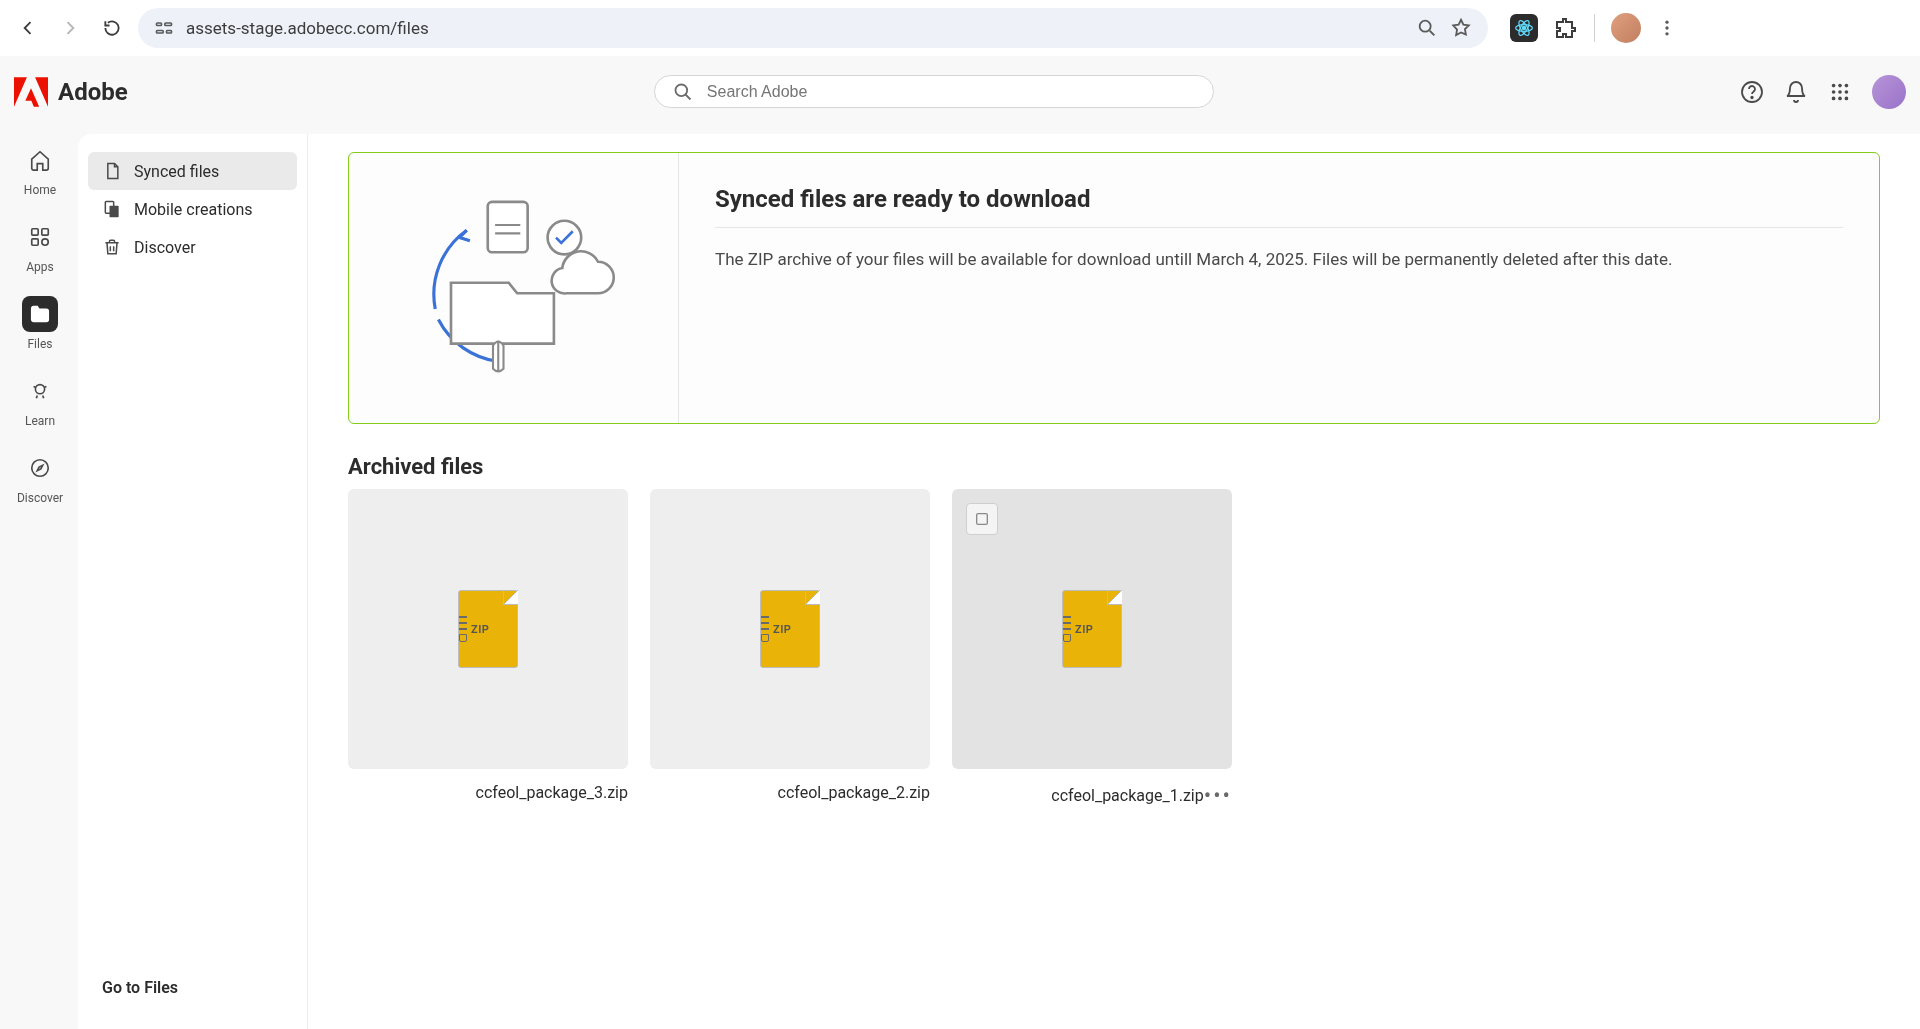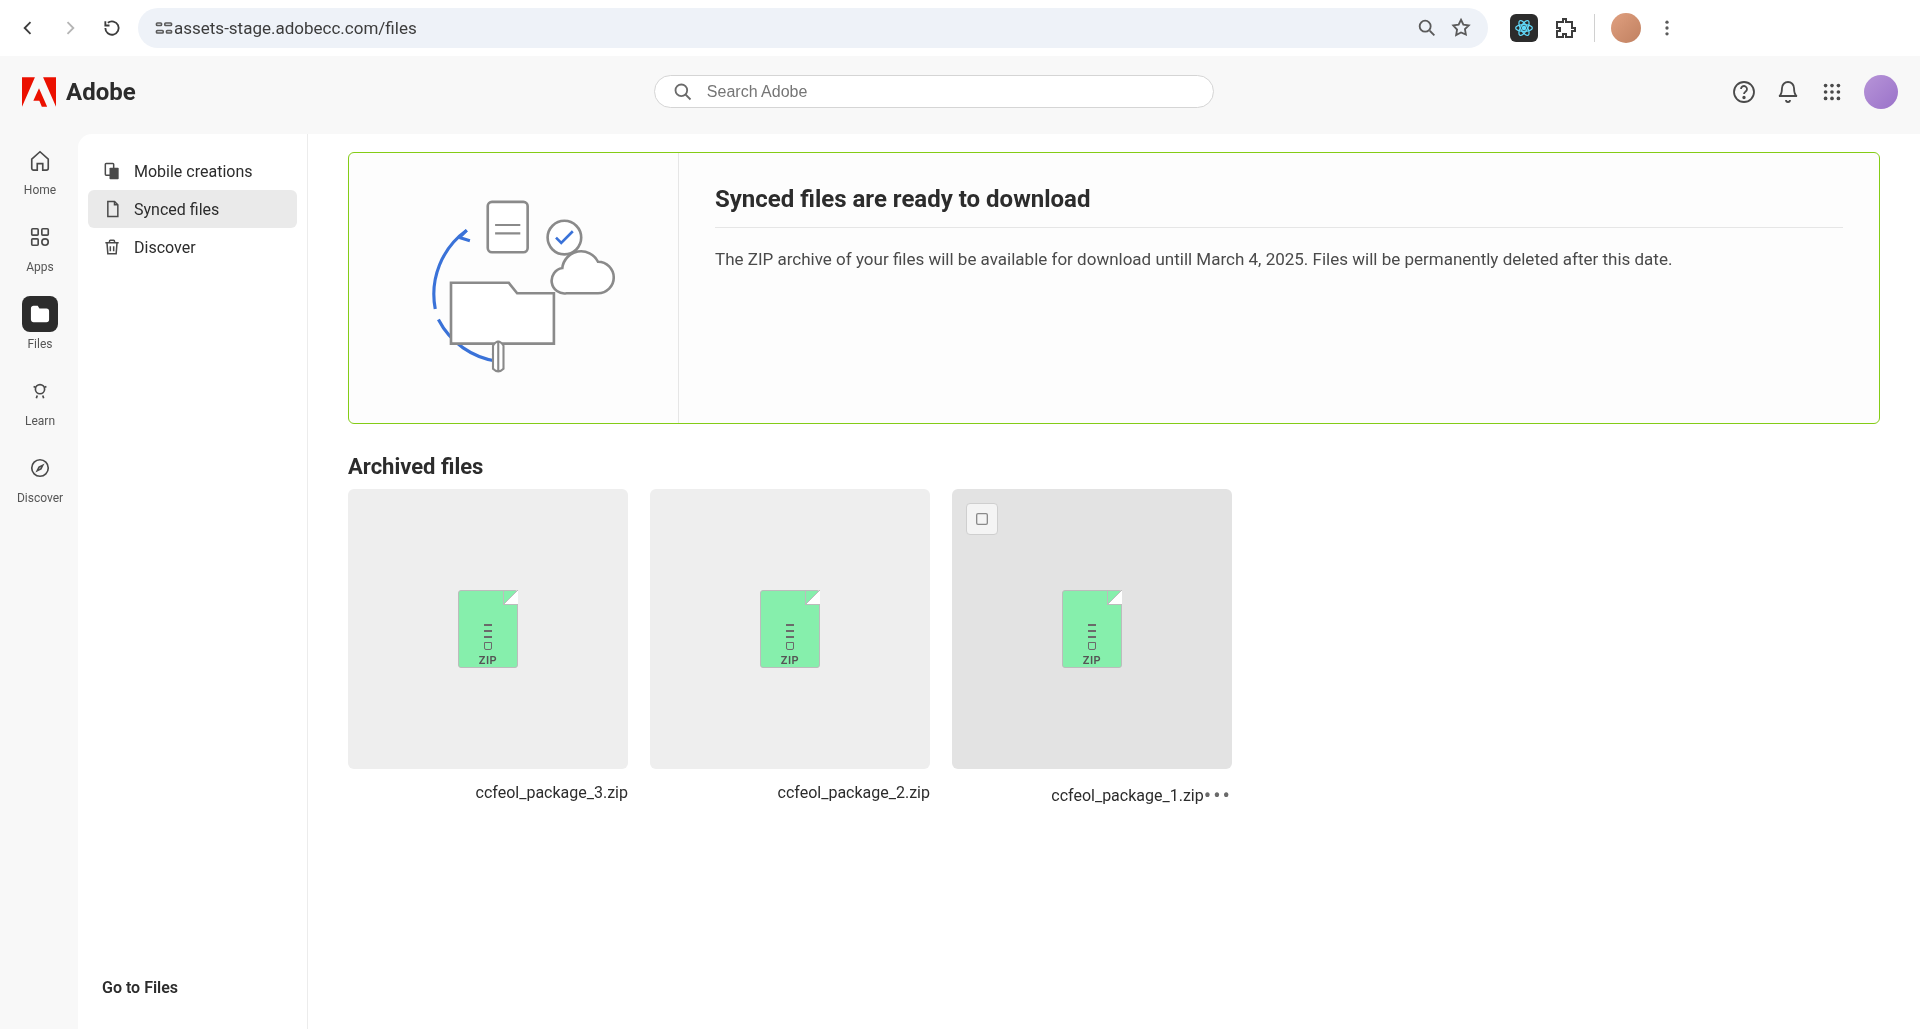--- a/index.html
+++ b/index.html
@@ -2,29 +2,29 @@
 <html><head>
 <meta charset="utf-8">
 <style>
 * { margin: 0; padding: 0; box-sizing: border-box; }
 body { font-family: -apple-system, BlinkMacSystemFont, "Segoe UI", Roboto, sans-serif; background: #fff; color: #2c2c2c; overflow: hidden; width: 1920px; height: 1029px; }
 
 
 .browser-bar { display: flex; align-items: center; height: 56px; padding: 0 12px; gap: 10px; background: #fff; }
 .browser-btn { display: flex; align-items: center; justify-content: center; width: 32px; height: 32px; border-radius: 50%; cursor: pointer; }
 .browser-btn svg { width: 20px; height: 20px; }
-.url-bar { flex: 1; display: flex; align-items: center; background: #eef2f8; border-radius: 24px; height: 40px; padding: 12px 16px; max-width: 1350px; }
+.url-bar { flex: 1; display: flex; align-items: center; background: #eef2f8; border-radius: 24px; height: 40px; padding: 12px 16px; gap: 12px; max-width: 1350px; }
 .url-text { font-size: 17px; color: #3c3c3c; flex:1; }
 .url-icons { display:flex; align-items:center; gap:12px; }
 .right-icons { display: flex; align-items: center; gap: 16px; margin-left: 12px; }
 .ext-icon { width: 28px; height: 28px; border-radius: 6px; }
 .avatar-sm { width: 30px; height: 30px; border-radius: 50%; background: linear-gradient(135deg, #e0a080, #c08060); }
 
 
-.app-header { display: flex; align-items: center; height: 72px; padding: 0 22px; border-bottom: 1px solid transparent; background: #f8f8f8; }
+.app-header { display: flex; align-items: center; height: 72px; padding: 0 14px; border-bottom: 1px solid transparent; background: #f8f8f8; }
 .logo-block { display: flex; align-items: center; gap: 10px; }
 .logo-text { font-size: 24px; font-weight: 700; color: #2c2c2c; }
 .search-wrap { margin-left: auto; margin-right: auto; }
 .search-box { display: flex; align-items: center; width: 560px; height: 33px; border: 1px solid #d5d5d5; border-radius: 22px; padding: 0 18px; gap: 14px; background: #fff; }
 .search-box input { border: none; outline: none; font-size: 16px; flex: 1; background: transparent; }
 .header-actions { display: flex; align-items: center; gap: 20px; }
 .header-icon { width: 24px; height: 24px; cursor: pointer; display:flex; align-items:center; justify-content:center; }
 .avatar-app { width: 34px; height: 34px; border-radius: 50%; background: linear-gradient(135deg, #b794d8, #9a72c9); }
 
 
@@ -53,21 +53,21 @@
 .banner-hr { height:1px; background:#e6e6e6; margin-bottom:18px; }
 .banner-desc { font-size: 17px; color: #4a4a4a; line-height: 1.55; }
 
 .section-title { font-size: 22px; font-weight: 700; margin-bottom: 10px; }
 
 .cards { display: flex; gap: 22px; }
 .card { width: 280px; position: relative; }
 .card-thumb { width: 100%; height: 280px; background: #eeeeee; border-radius: 6px; display: flex; align-items: center; justify-content: center; position: relative; cursor:pointer; }
 .card-thumb.hover { background: #e3e3e3; }
 .card-check { position: absolute; top: 14px; left: 14px; width: 32px; height: 32px; background: #f4f4f4; border: 1px solid #cfcfcf; border-radius: 4px; display:flex; align-items:center; justify-content:center; }
-.zip-icon { width: 60px; height: 78px; background: #86efac; border: 1px solid #bcbcbc; border-radius: 3px 3px 3px 3px; position: relative; display:flex; flex-direction:column; align-items:center; justify-content:flex-end; gap:4px; }
+.zip-icon { width: 60px; height: 78px; background: #eab308; border: 1px solid #bcbcbc; border-radius: 3px 3px 3px 3px; position: relative; display:flex; flex-direction:row; align-items:center; justify-content:flex-start; gap:4px; }
 .zip-icon::before { content:""; position:absolute; top:-1px; right:-1px; width:14px; height:14px; background: linear-gradient(135deg, transparent 48%, #bcbcbc 50%, #fff 52%); border-left:1px solid #bcbcbc; border-bottom:1px solid #bcbcbc; }
 .zipper { width:8px; height:26px; display:flex; flex-direction:column; align-items:center; justify-content:space-between; }
 .zipper span{ width:8px; height:2px; background:#6a6a6a; }
 .zipper span:last-child{ width:8px; height:8px; border:1.5px solid #6a6a6a; background:transparent; border-radius:0 0 2px 2px; }
 .zip-label { font-size: 11px; font-weight: 600; color: #555; letter-spacing: 0.5px; }
 .card-row { display:flex; align-items:center; justify-content:flex-end; margin-top: 14px; }
 .card-name { font-size: 16px; color: #2c2c2c; }
 .more-dots { font-size: 22px; letter-spacing: 2px; color: #6a6a6a; cursor:pointer; }
 </style>
 </head>
@@ -219,33 +219,33 @@
         <svg width="22" height="22" viewBox="0 0 24 24" fill="none" stroke="#4a4a4a" stroke-width="1.8">
             <circle cx="12" cy="12" r="9"></circle>
             <path d="M15 9l-2 4-4 2 2-4z"></path>
           </svg>
       </div>
       <span class="rail-label">Discover</span>
     </div>
   </div>
 
   <div class="side-panel">
+    <div class="side-item active">
+      <svg width="20" height="20" viewBox="0 0 24 24" fill="none" stroke="#4a4a4a" stroke-width="1.8">
+          <path d="M7 3h8l4 4v14H7z"></path>
+          <path d="M15 3v4h4"></path>
+        </svg>
+      <span>Synced files</span>
+    </div>
     <div class="side-item">
       <svg width="20" height="20" viewBox="0 0 24 24" fill="#4a4a4a" stroke="#4a4a4a" stroke-width="0">
           <rect x="4" y="3" width="10" height="14" rx="1" fill="none" stroke="#4a4a4a" stroke-width="1.8"></rect>
           <rect x="9" y="8" width="11" height="14" rx="1" fill="#4a4a4a"></rect>
         </svg>
       <span>Mobile creations</span>
-    </div>
-    <div class="side-item active">
-      <svg width="20" height="20" viewBox="0 0 24 24" fill="none" stroke="#4a4a4a" stroke-width="1.8">
-          <path d="M7 3h8l4 4v14H7z"></path>
-          <path d="M15 3v4h4"></path>
-        </svg>
-      <span>Synced files</span>
     </div>
     <div class="side-item">
       <svg width="20" height="20" viewBox="0 0 24 24" fill="none" stroke="#4a4a4a" stroke-width="1.8">
           <path d="M4 7h16M9 7V5a1 1 0 0 1 1-1h4a1 1 0 0 1 1 1v2M6 7l1 13h10l1-13M10 11v6M14 11v6"></path>
         </svg>
       <span>Discover</span>
     </div>
     <div class="side-footer">Go to Files</div>
   </div>
 

